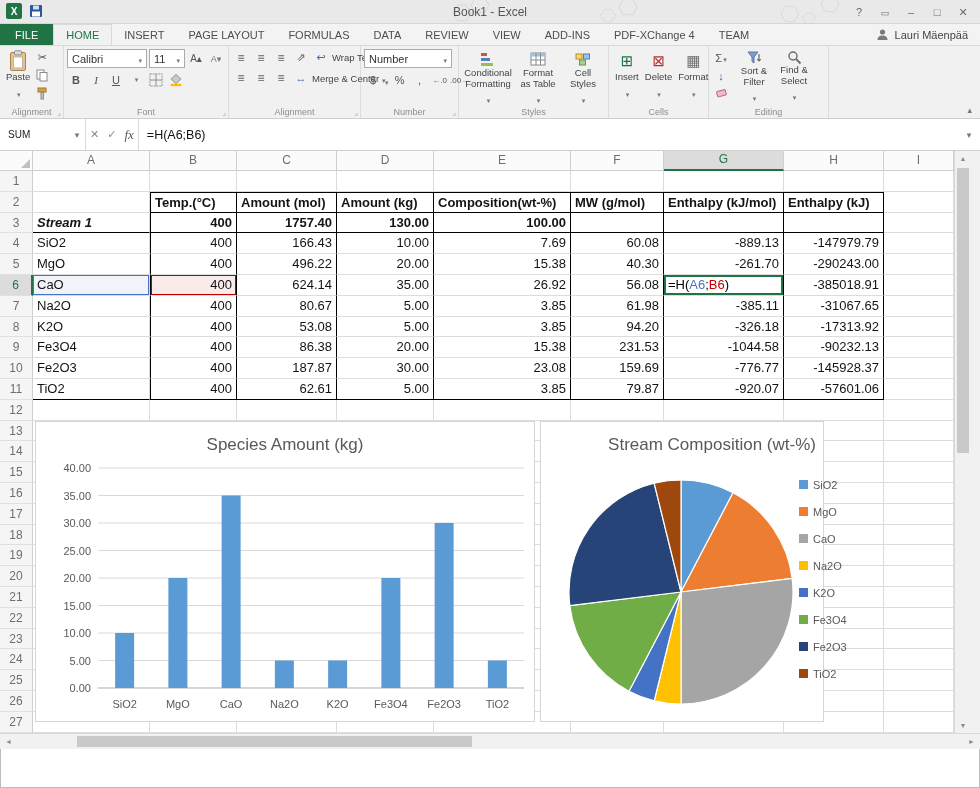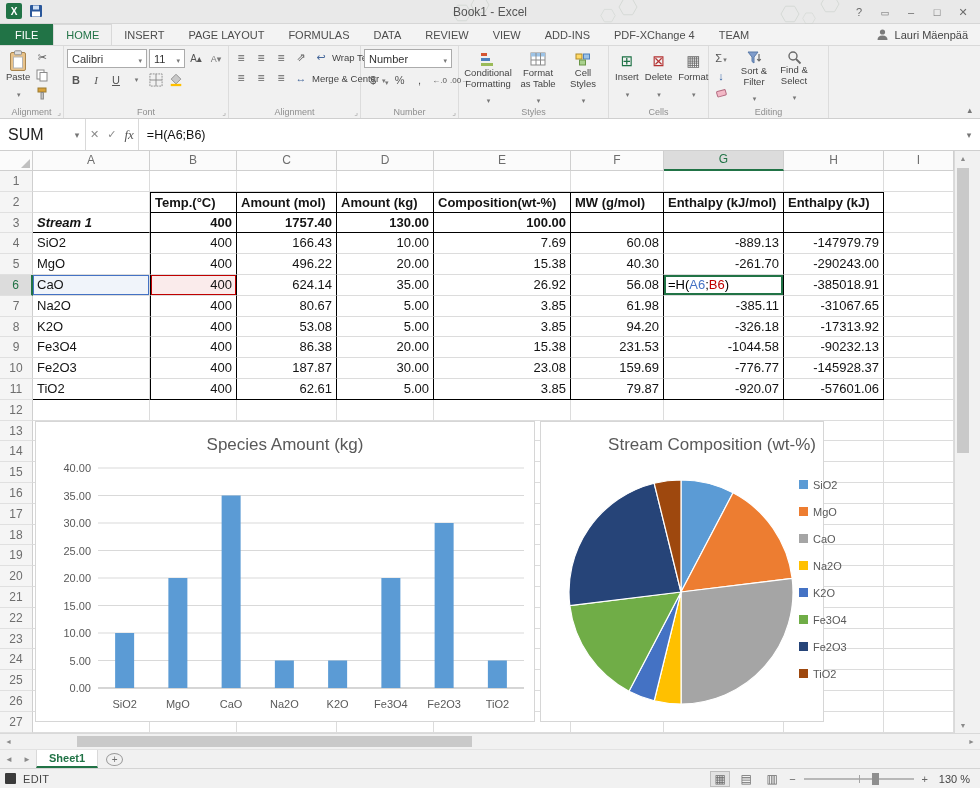--- a/index.html
+++ b/index.html
@@ -61,21 +61,21 @@
 .ic-decdec::after{content:".00→";font-size:8px;color:#555;}
 .ic-insert::after{content:"⊞";color:#1e7145;font-size:15px;}
 .ic-delete::after{content:"⊠";color:#b43232;font-size:15px;}
 .ic-format::after{content:"▦";color:#6a6a6a;font-size:15px;}
 .ic-filldown::after{content:"↓";color:#2e5fa3;font-size:11px;}
 .ribcol{position:absolute;right:8px;bottom:3px;color:#777;font-size:9px;}
 .ribcol::after{content:"▴";}
 
 
 #fbar{position:absolute;left:0;top:119px;width:980px;height:32px;background:#fff;border-bottom:1px solid #cfcfcf;display:flex;align-items:stretch;}
-.namebox{width:86px;border-right:1px solid #d9d9d9;display:flex;align-items:center;padding-left:8px;font-size:16px;color:#222;justify-content:space-between;}
+.namebox{width:86px;border-right:1px solid #d9d9d9;display:flex;align-items:center;padding-left:8px;font-size:10px;color:#222;justify-content:space-between;}
 .nbdd{width:16px;text-align:center;color:#777;font-size:9px;}
 .nbdd::after{content:"▾";}
 .fb-btns{display:flex;align-items:center;border-right:1px solid #d9d9d9;padding:0 4px;gap:8px;}
 .fb-x{color:#8a8a8a;font-size:11px;}
 .fb-ok{color:#8a8a8a;font-size:11px;}
 .fb-fx{font-style:italic;font-family:"Liberation Serif",serif;font-size:13px;color:#555;}
 .fb-input{flex:1;display:flex;align-items:center;padding-left:8px;font-size:12.5px;color:#111;}
 .fb-expand{width:22px;display:flex;align-items:center;justify-content:center;color:#777;font-size:9px;}
 .fb-expand::after{content:"▾";}
 
@@ -851,38 +851,15 @@
   </div>
 
   <div id="hscroll">
     <div class="harrow sa-l"></div>
     <div class="htrack">
         <div class="hthumb"></div>
       </div>
     <div class="harrow sa-r"></div>
   </div>
 
-  <div id="tabbar">
-    <div class="tnav nav-l"></div>
-    <div class="tnav nav-r"></div>
-    <div class="sheettab">
-      <span>Sheet1</span>
-    </div>
-    <div class="addsheet"></div>
-  </div>
-
-  <div id="statusbar">
-    <div class="macro-ic"></div>
-    <div class="mode">EDIT</div>
-    <div class="sb-right">
-      <span class="view-ic sel vw1"></span>
-      <span class="view-ic vw2"></span>
-      <span class="view-ic vw3"></span>
-      <span class="z-minus"></span>
-      <div class="zoom-track">
-          <div class="zoom-thumb"></div>
-        </div>
-      <span class="z-plus"></span>
-      <span class="zoom-label">130 %</span>
-    </div>
-  </div>
+
 
 </div>
 
 </body></html>

